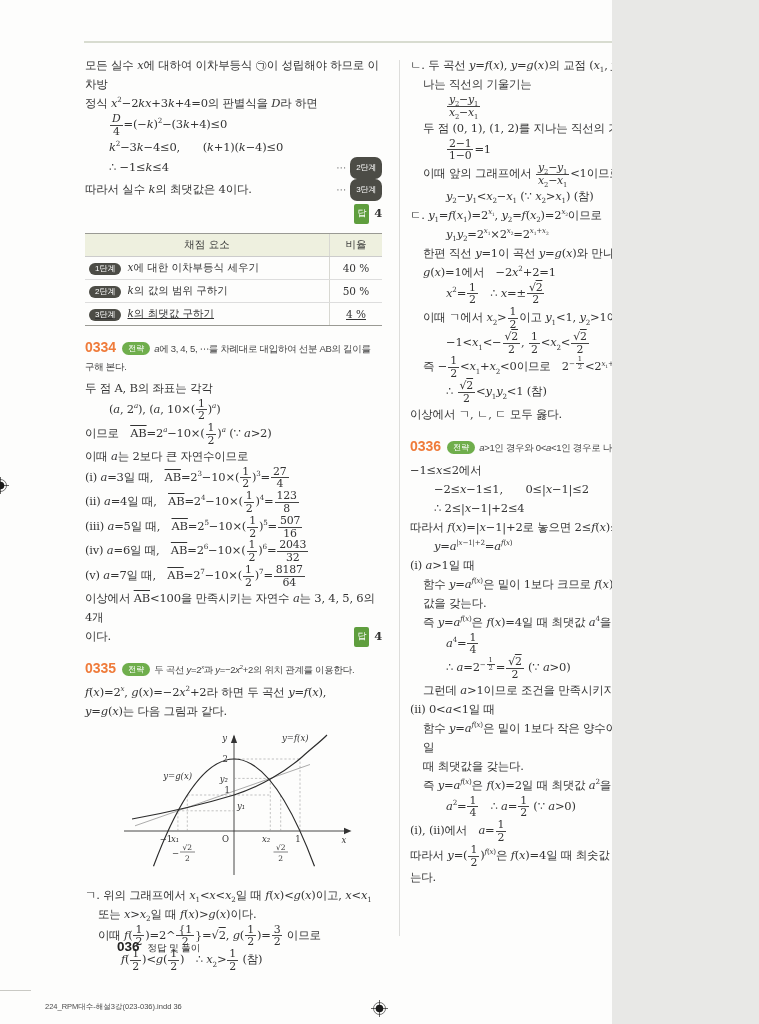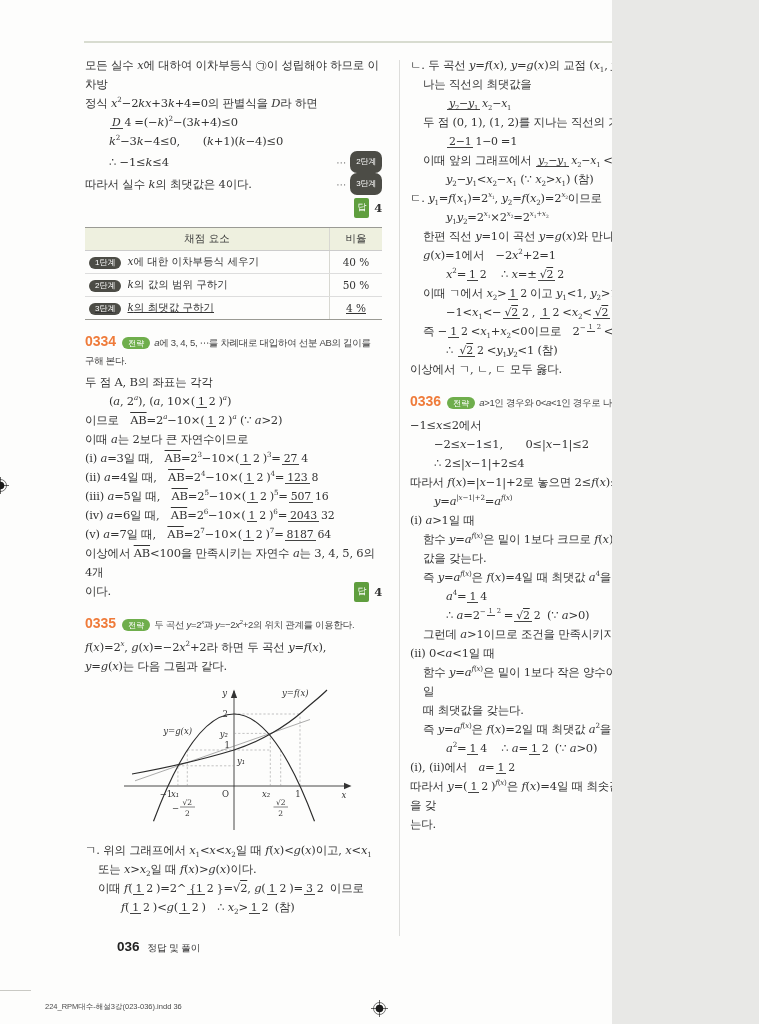--- a/index.html
+++ b/index.html
@@ -9,21 +9,21 @@
   .divider{position:absolute;left:399px;top:60px;width:1px;height:876px;background:#dddddb;}
   .cols{position:absolute;left:85px;top:56px;width:622px;display:flex;gap:28px;}
   .col{width:297px;}
   .line{line-height:19px;letter-spacing:-0.2px;}
   .t-indent1{padding-left:13px;}
   .t-math{padding-left:24px;}
   .t-math2{padding-left:36px;}
   i{font-style:italic;}
   sup{font-size:0.62em;line-height:0;}
   sub{font-size:0.62em;line-height:0;}
-  .frac{display:inline-flex;vertical-align:middle;text-align:center;
+  .frac{display:inline-flex;flex-direction:column;vertical-align:middle;text-align:center;
         margin:0 1px;line-height:1.08;font-size:0.95em;}
   .fn{border-bottom:1px solid #444;padding:0 2px;display:block;}
   .fd{padding:0 2px;display:block;}
   .ov{text-decoration:overline;}
   .step-line{display:flex;justify-content:space-between;align-items:center;}
   .dots{color:#777;font-size:10px;margin-right:4px;}
   .step-badge{background:#4c4c46;color:#fff;font-family:"Liberation Sans",sans-serif;
         font-size:8px;padding:1px 6px 2px;border-radius:7px;white-space:nowrap;}
   .rightpack{display:flex;align-items:center;flex:none;}
   .ans-line{display:flex;justify-content:flex-end;align-items:center;gap:5px;margin:3px 0 2px;}
@@ -257,21 +257,21 @@
             </span>) ∴ <i>x</i><sub>2</sub>&gt;<span class="frac">
               <span class="fn">1</span>
               <span class="fd">2</span>
             </span> (참)</div>
         </div>
     </div>
 
     <div class="col">
       <div id="r1">
           <div class="line">ㄴ. 두 곡선 <i>y</i>=<i>f</i>(<i>x</i>), <i>y</i>=<i>g</i>(<i>x</i>)의 교점 (<i>x</i><sub>1</sub>, <i>y</i><sub>1</sub>), (<i>x</i><sub>2</sub>, <i>y</i><sub>2</sub>)를 지</div>
-          <div class="line t-indent1">나는 직선의 최댓값을</div>
+          <div class="line t-indent1">나는 직선의 기울기는</div>
           <div class="line t-math2"><span class="frac">
               <span class="fn"><i>y</i><sub>2</sub>−<i>y</i><sub>1</sub></span>
               <span class="fd"><i>x</i><sub>2</sub>−<i>x</i><sub>1</sub></span>
             </span></div>
           <div class="line t-indent1">두 점 (0, 1), (1, 2)를 지나는 직선의 기울기는</div>
           <div class="line t-math2"><span class="frac">
               <span class="fn">2−1</span>
               <span class="fd">1−0</span>
             </span>=1</div>
           <div class="line t-indent1">이때 앞의 그래프에서 <span class="frac">

